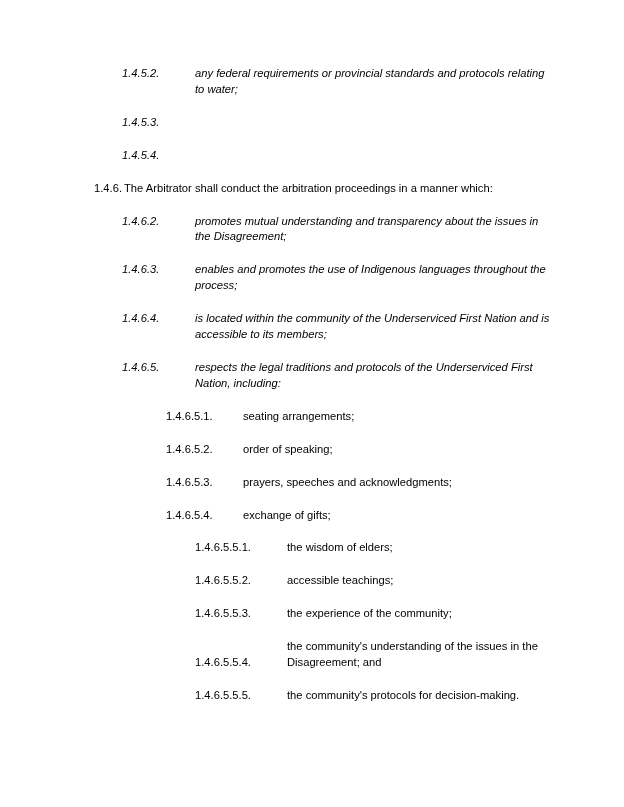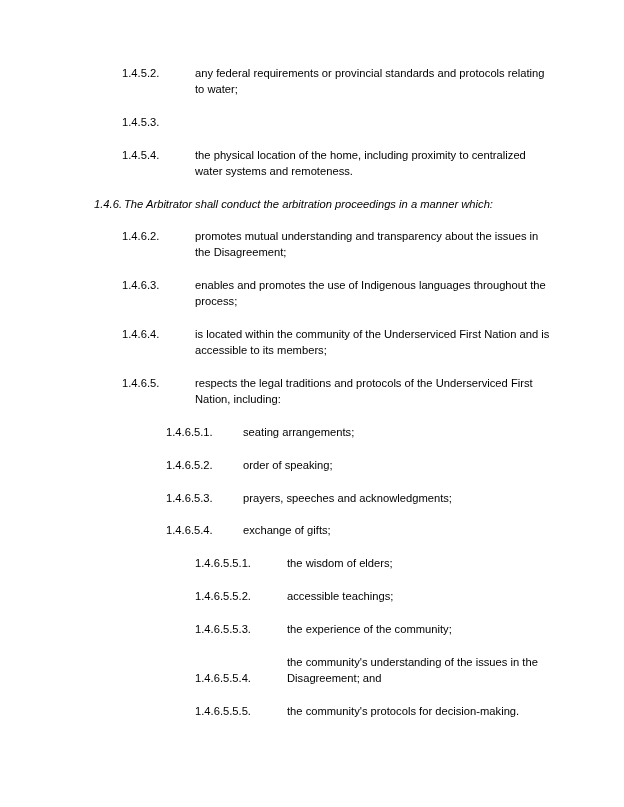--- a/index.html
+++ b/index.html
@@ -30,44 +30,43 @@
     line-height: 1.42;
   }
   .num {
     flex: 0 0 auto;
     white-space: nowrap;
   }
   .txt {
     flex: 1 1 auto;
   }
   
-  .lvl3 { margin-left: 62px; }
+  .lvl3 { margin-left: 62px; font-style: italic; }
   .lvl3 .num { width: 73px; }
-  .lvl2 { margin-left: 34px; font-style: italic; }
+  .lvl2 { margin-left: 34px; }
   .lvl2 .num { width: 30px; }
   .lvl4 { margin-left: 106px; }
   .lvl4 .num { width: 77px; }
   .lvl5 { margin-left: 135px; align-items: flex-end; }
   .lvl5 .num { width: 92px; }
 </style>
 </head>
 <body>
 
 <div class="page">
   <div id="clause-list">
       <div class="clause lvl3">
         <span class="num">1.4.5.2.</span>
         <span class="txt">any federal requirements or provincial standards and protocols relating to water;</span>
       </div>
       <div class="clause lvl3">
         <span class="num">1.4.5.3.</span>
       </div>
       <div class="clause lvl3">
         <span class="num">1.4.5.4.</span>
-        <span class="txt">the physical location of the home, including proximity to centralized water systems and remoteness.</span>
       </div>
       <div class="clause lvl2">
         <span class="num">1.4.6.</span>
         <span class="txt">The Arbitrator shall conduct the arbitration proceedings in a manner which:</span>
       </div>
       <div class="clause lvl3">
         <span class="num">1.4.6.2.</span>
         <span class="txt">promotes mutual understanding and transparency about the issues in the Disagreement;</span>
       </div>
       <div class="clause lvl3">

